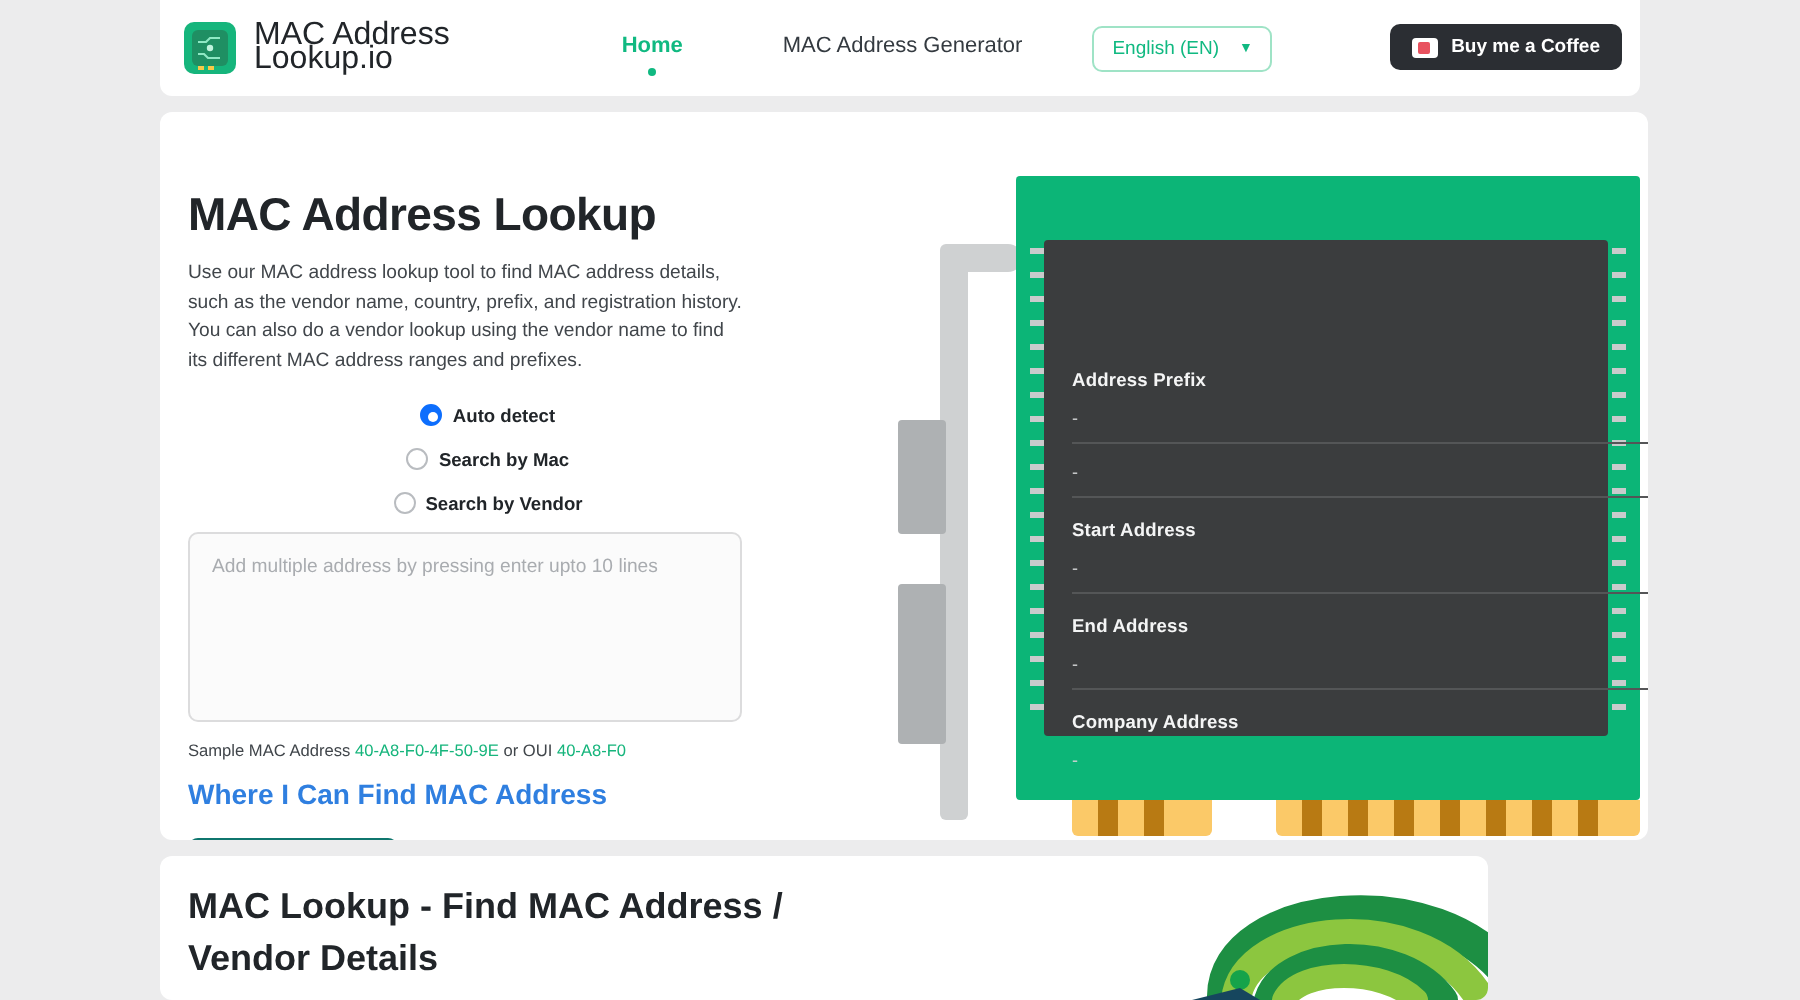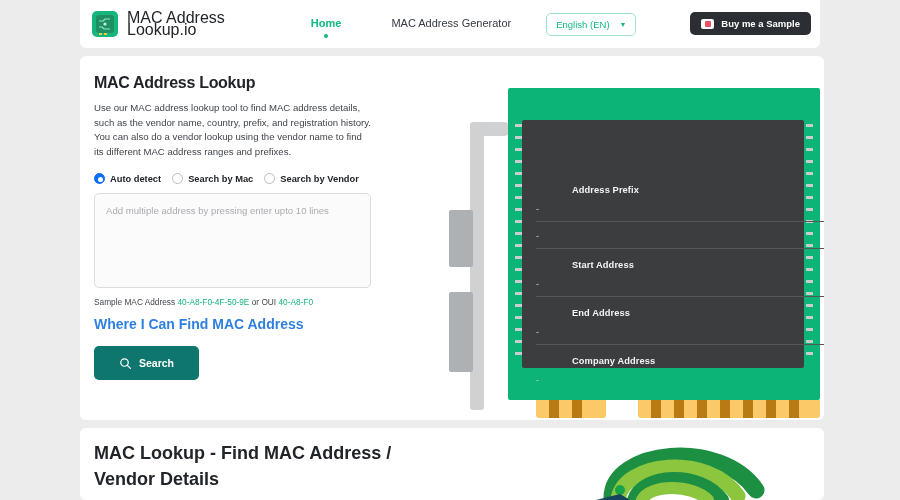--- a/index.html
+++ b/index.html
@@ -64,26 +64,26 @@
   }
 
   
   .main-card {
     position: absolute; left: 80px; top: 56px;
     width: 744px; height: 364px; background: #fff; border-radius: 6px;
     overflow: hidden;
   }
   .left-col { position: absolute; left: 14px; top: 18px; width: 300px; }
   h1.title {
-    font-size: 16px; font-weight: bold; color: #212529;
-    letter-spacing: -0.3px; margin-bottom: 9px;
+    font-size: 23px; font-weight: bold; color: #212529;
+    letter-spacing: -0.3px; margin-bottom: 9px; margin-top: 20px;
   }
   .desc { font-size: 9.6px; line-height: 14.5px; color: #41464b; width: 280px; }
 
-  .radios { display: flex; align-items: center; margin-top: 14px; gap: 11px; }
+  .radios { display: flex; align-items: center; margin-top: 14px; gap: 11px; flex-direction: column; }
   .radio { display: flex; align-items: center; gap: 5px; cursor: pointer; }
   .radio .dot {
     width: 11px; height: 11px; border-radius: 50%;
     border: 1px solid #b9bcc0; background: #fff; flex: none; position: relative;
   }
   .radio.checked .dot { background: #0d6efd; border-color: #0d6efd; }
   .radio.checked .dot::after {
     content: ""; position: absolute; left: 3px; top: 3px;
     width: 5px; height: 5px; border-radius: 50%; background: #fff;
   }
@@ -146,31 +146,31 @@
   .gold.g1 { left: 146px; width: 70px; }
   .gold.g2 { left: 248px; width: 182px; }
   .gold b { display: block; width: 10px; background: #b87a13; height: 18px; }
   .gold s { display: block; width: 13px; height: 18px; }
 
   
   .panel { position: absolute; left: 442px; top: 118px; width: 356px; height: 256px; }
   .field { padding: 0 14px; }
   .field .lbl {
     font-size: 9.3px; font-weight: bold; color: #f4f5f5;
-    padding-top: 11px; letter-spacing: 0.1px; margin-left: 36px;
+    padding-top: 11px; letter-spacing: 0.1px;
   }
   .field .val {
     font-size: 9px; color: #cfd1d2; padding-top: 9px; padding-bottom: 7px;
     border-bottom: 1px solid #545657;
   }
   .field:last-child .val { border-bottom: none; }
 
   
   .bottom-card {
-    position: absolute; left: 80px; top: 428px; width: 744px; height: 72px;
+    position: absolute; left: 80px; top: 428px; width: 664px; height: 72px;
     background: #fff; border-radius: 6px; overflow: hidden;
   }
   .bottom-title {
     position: absolute; left: 14px; top: 12px; width: 360px;
     font-size: 18px; font-weight: bold; color: #212529; line-height: 26px;
   }
   .wifi { position: absolute; left: 480px; top: 18px; width: 264px; height: 54px; }
 </style>
 </head>
 <body>
@@ -209,21 +209,21 @@
 
     <div class="lang-btn">
       <span>English (EN)</span>
       <span class="caret">▼</span>
     </div>
 
     <div class="coffee-btn">
       <span class="coffee-icon">
           <i></i>
         </span>
-      <span>Buy me a Sample</span>
+      <span>Buy me a Coffee</span>
     </div>
   </div>
 
   <div class="main-card">
 
     <div class="left-col">
       <h1 class="title">MAC Address Lookup</h1>
       <div class="desc">Use our MAC address lookup tool to find MAC address details, such as the vendor name, country, prefix, and registration history. You can also do a vendor lookup using the vendor name to find its different MAC address ranges and prefixes.</div>
 
       <div class="radios">

